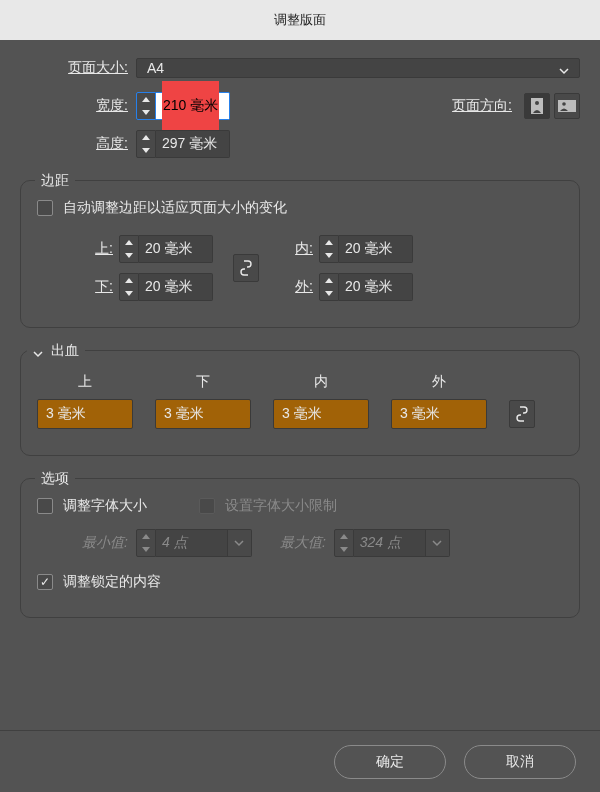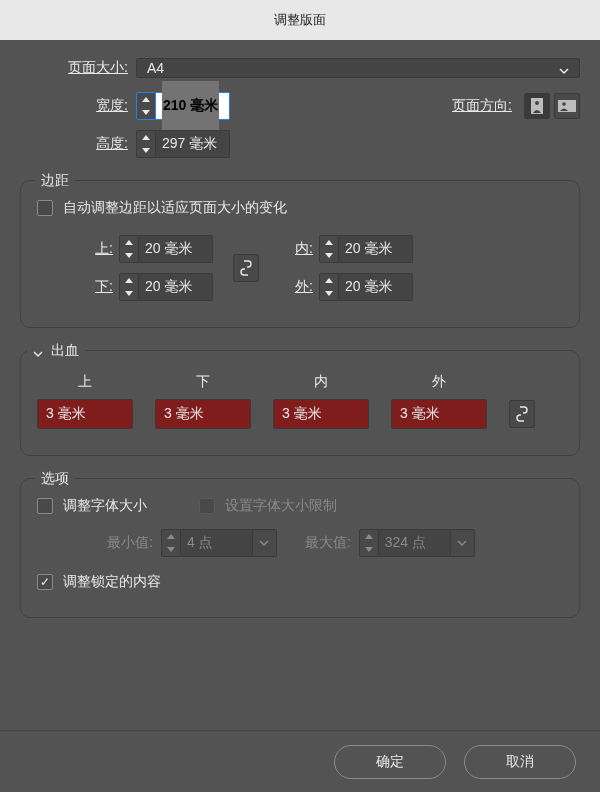--- a/index.html
+++ b/index.html
@@ -11,37 +11,37 @@
 .dropdown { flex: 1; height: 20px; background: #444; border: 1px solid #3a3a3a; border-radius: 2px; display: flex; align-items: center; padding: 0 10px; position: relative; }
 .dropdown .dd-text { flex: 1; }
 .chev { width: 10px; height: 10px; display: inline-block; }
 .chev svg { width: 10px; height: 10px; }
 .spin { display: flex; align-items: center; height: 28px; }
 .spin .arrows { width: 20px; height: 28px; border: 1px solid #3a3a3a; background: #494949; display: flex; flex-direction: column; border-radius: 2px 0 0 2px; }
 .spin .arrows .up, .spin .arrows .dn { flex:1; display:flex; align-items:center; justify-content:center; }
 .spin .arrows svg { width: 8px; height: 5px; }
 .spin .val { height: 28px; min-width: 74px; border: 1px solid #3a3a3a; border-left: none; background: #444; display: flex; align-items: center; padding: 0 6px; border-radius: 0 2px 2px 0; white-space: nowrap; }
 .spin.hl .val { background: #fff; color: #000; border-color: #2680eb; }
-.spin.hl .val span { background: #737373; padding: 16px 1px; font-weight: bold; }
+.spin.hl .val span { background: #ef4444; padding: 16px 1px; }
 .spin.sel .arrows { border-color: #2680eb; }
 .group { border: 1px solid #404040; border-radius: 10px; margin: 22px 0 0 0; padding: 18px 16px 26px 16px; position: relative; }
 .group-title { position: absolute; top: -9px; left: 14px; background: #535353; padding: 0 6px; font-size: 14px; }
 .group-title.collapsible { left: 6px; display: flex; align-items: center; gap: 8px; }
 .checkbox { display: inline-flex; align-items: center; gap: 10px; }
 .cb { width: 16px; height: 16px; border: 1px solid #8a8a8a; border-radius: 2px; background: #494949; display: inline-flex; align-items: center; justify-content: center; }
 .cb.checked::after { content: "✓"; color: #e8e8e8; font-size: 12px; line-height: 1; }
 .cb.disabled { border-color: #5a5a5a; }
 .disabled-text { color: #8a8a8a; }
 .orient-btn { width: 26px; height: 26px; border: 1px solid #3a3a3a; background: #494949; display: inline-flex; align-items: center; justify-content: center; border-radius: 2px; margin-left: 4px; }
 .orient-btn.active { background: #3a3a3a; }
 .link-btn { width: 26px; height: 28px; border: 1px solid #3a3a3a; background: #494949; display: inline-flex; align-items: center; justify-content: center; border-radius: 2px; }
 .bleed-cols { display: flex; gap: 22px; align-items: flex-end; }
 .bleed-col { display: flex; flex-direction: column; gap: 8px; align-items: center; }
 .bleed-col .h { font-size: 14px; }
-.bleed-field { width: 96px; height: 30px; border: 1px solid #3a3a3a; background: #7f1d1d; display: flex; align-items: center; padding: 0 8px; border-radius: 2px; }
+.bleed-field { width: 96px; height: 30px; border: 1px solid #3a3a3a; background: #a16207; display: flex; align-items: center; padding: 0 8px; border-radius: 2px; }
 .footer { position: absolute; bottom: 0; left: 0; right: 0; height: 62px; border-top: 1px solid #404040; display: flex; align-items: center; justify-content: flex-end; gap: 18px; padding: 0 24px; }
 .btn { min-width: 112px; height: 34px; border: 1px solid #8a8a8a; border-radius: 17px; background: #535353; color: #e8e8e8; display: inline-flex; align-items: center; justify-content: center; font-size: 14px; }
 .combo { display: flex; align-items: center; height: 28px; }
 .combo .arrows { width: 20px; height: 28px; border: 1px solid #3a3a3a; background: #494949; display: flex; flex-direction: column; border-radius: 2px 0 0 2px; }
 .combo .val { height: 28px; width: 72px; border: 1px solid #3a3a3a; border-left: none; background: #444; display:flex; align-items:center; padding: 0 6px; }
 .combo .ddbtn { width: 24px; height: 28px; border: 1px solid #3a3a3a; border-left: none; background: #494949; display:flex; align-items:center; justify-content:center; border-radius: 0 2px 2px 0; }
 </style>
 </head>
 <body>
 
@@ -261,21 +261,21 @@
   <div class="group">
     <div class="group-title">选项</div>
     <div class="checkbox" style="margin-bottom:14px;">
       <span class="cb"></span>
       <span>调整字体大小</span>
     </div>
     <div class="checkbox" style="margin:0 0 14px 48px;">
       <span class="cb disabled"></span>
       <span class="disabled-text">设置字体大小限制</span>
     </div>
-    <div style="display:flex; align-items:flex-end; gap:28px; margin:0 0 16px 70px;">
+    <div style="display:flex; align-items:flex-end; gap:28px; margin:0 0 16px 45px;font-style:italic;">
       <div style="display:flex; align-items:center; gap:8px;">
         <span class="disabled-text">最小值:</span>
         <div class="combo">
           <div class="arrows">
               <div class="up" style="flex:1;display:flex;align-items:center;justify-content:center;">
                 <svg viewBox="0 0 8 5" width="8" height="5">
                   <path d="M0 5 L4 0 L8 5 Z" fill="#8a8a8a"></path>
                 </svg>
               </div>
               <div class="dn" style="flex:1;display:flex;align-items:center;justify-content:center;">

